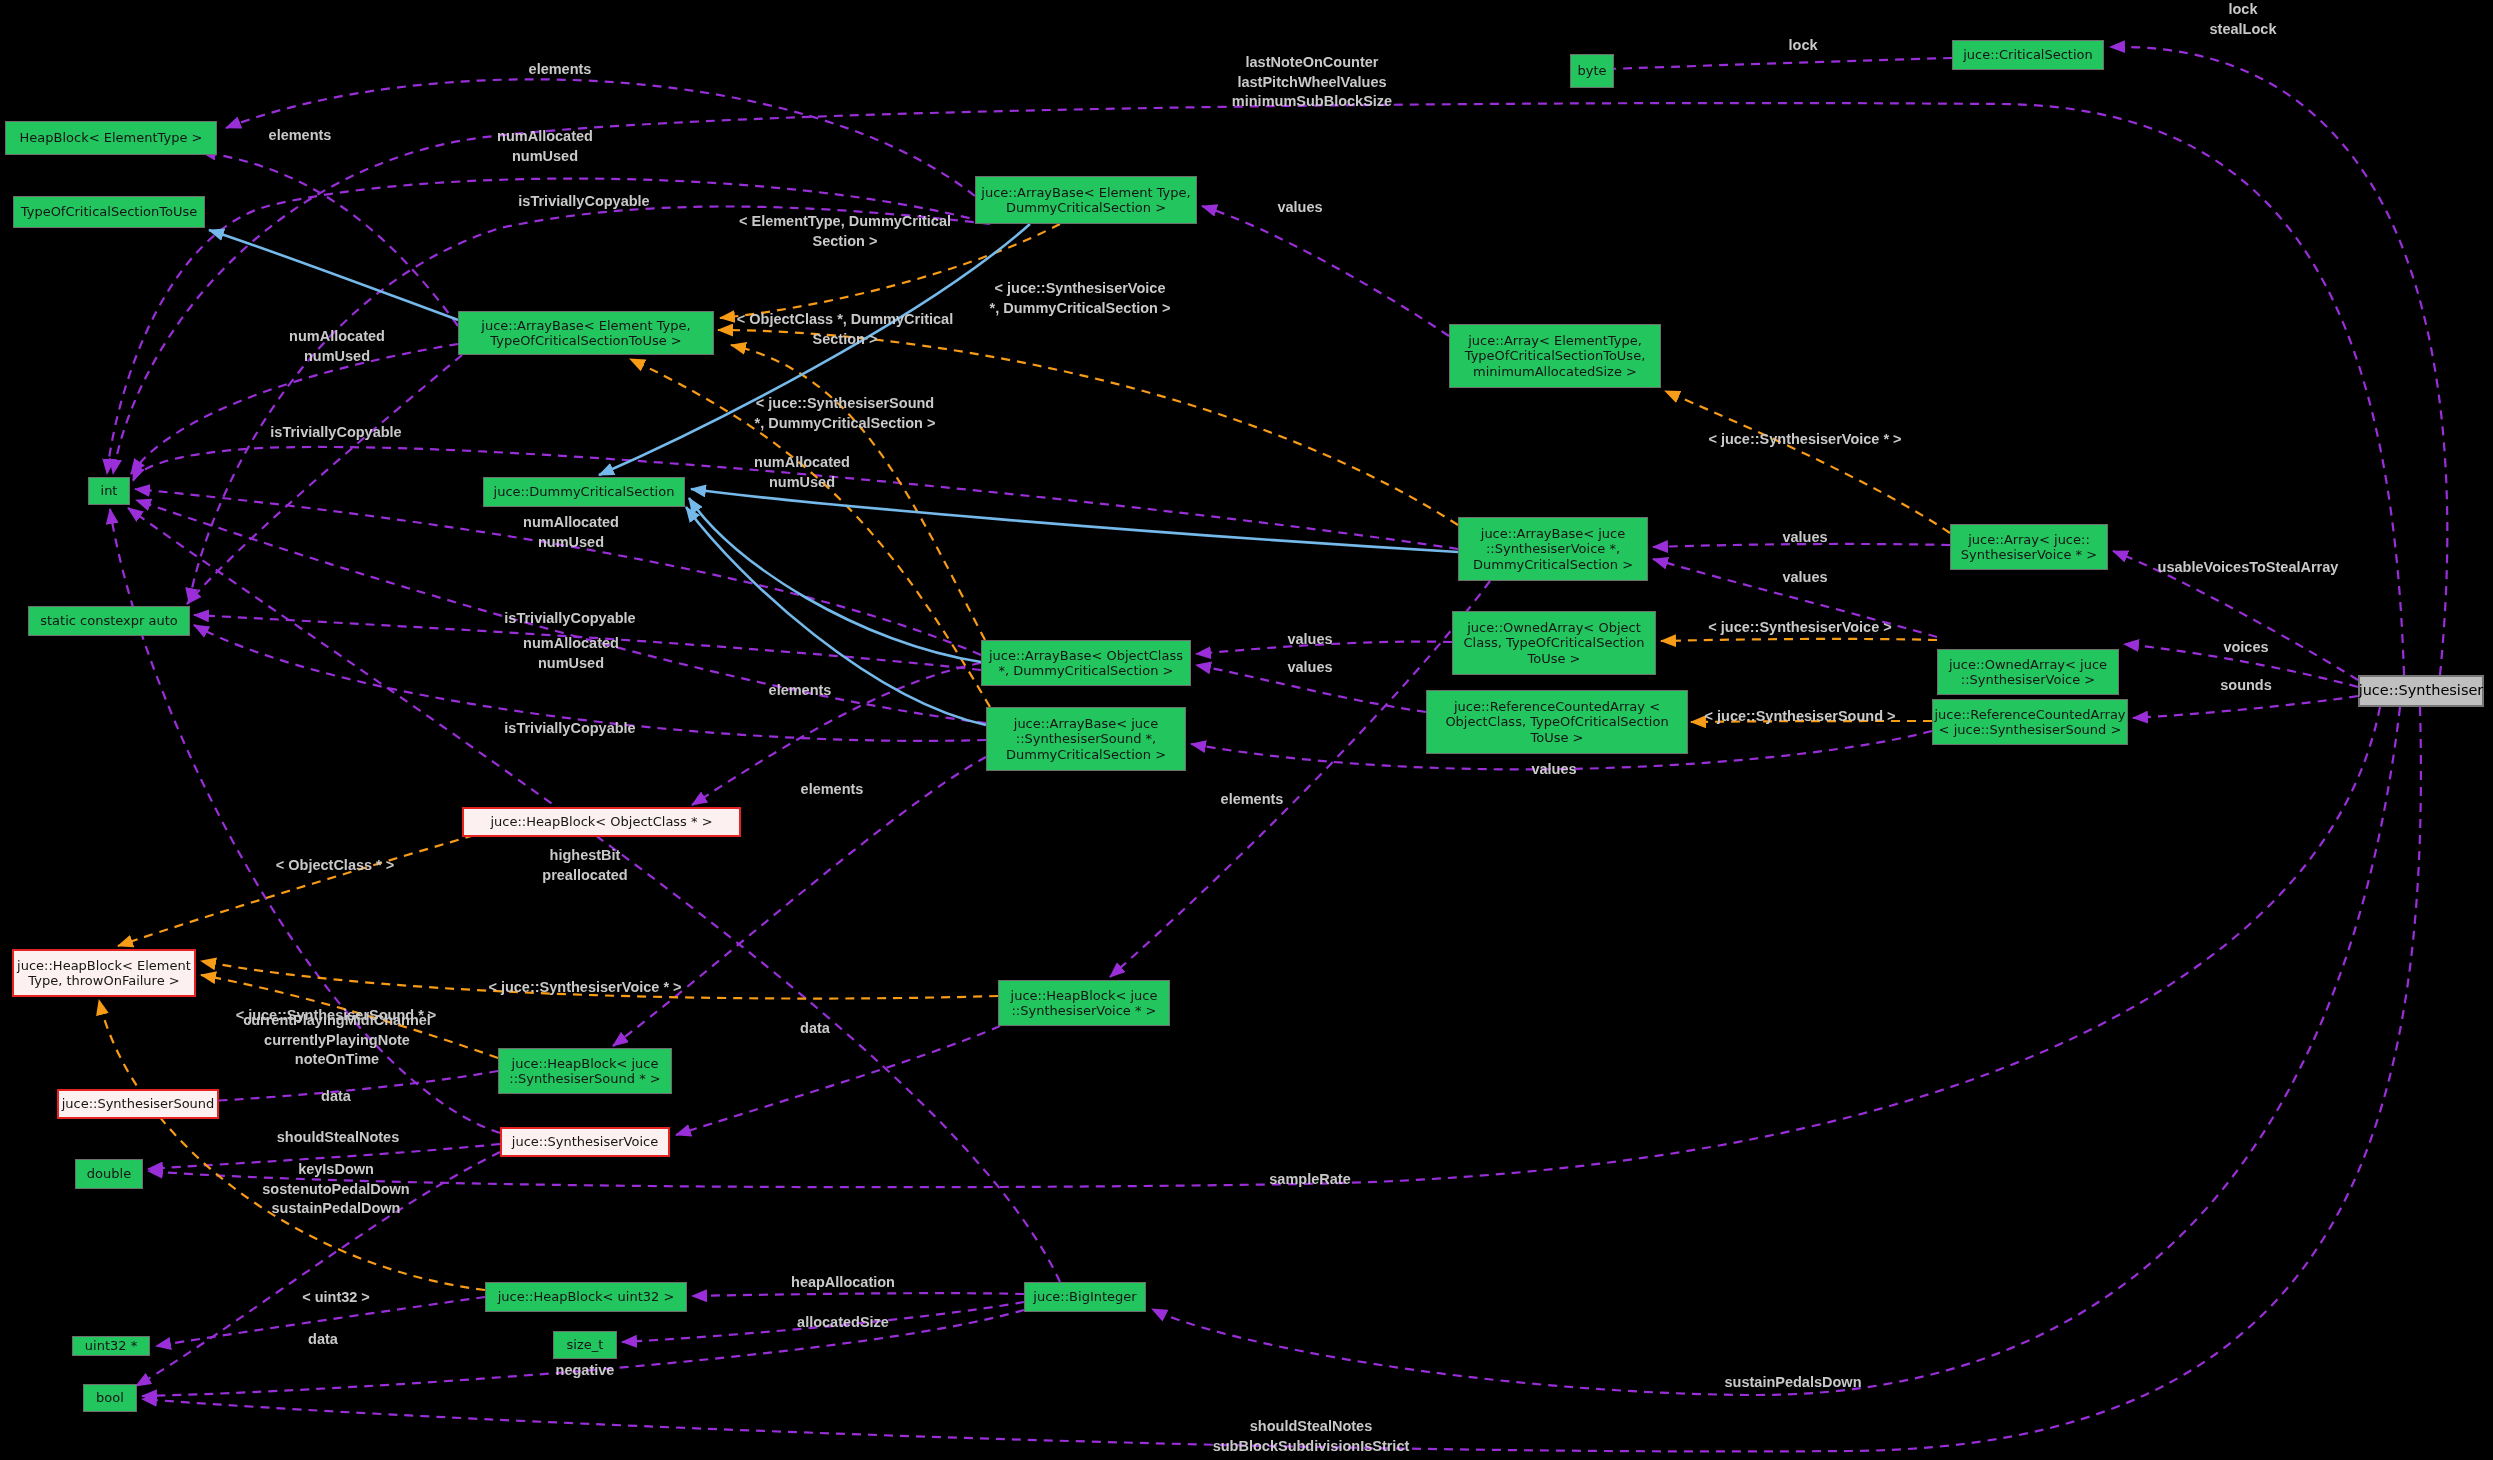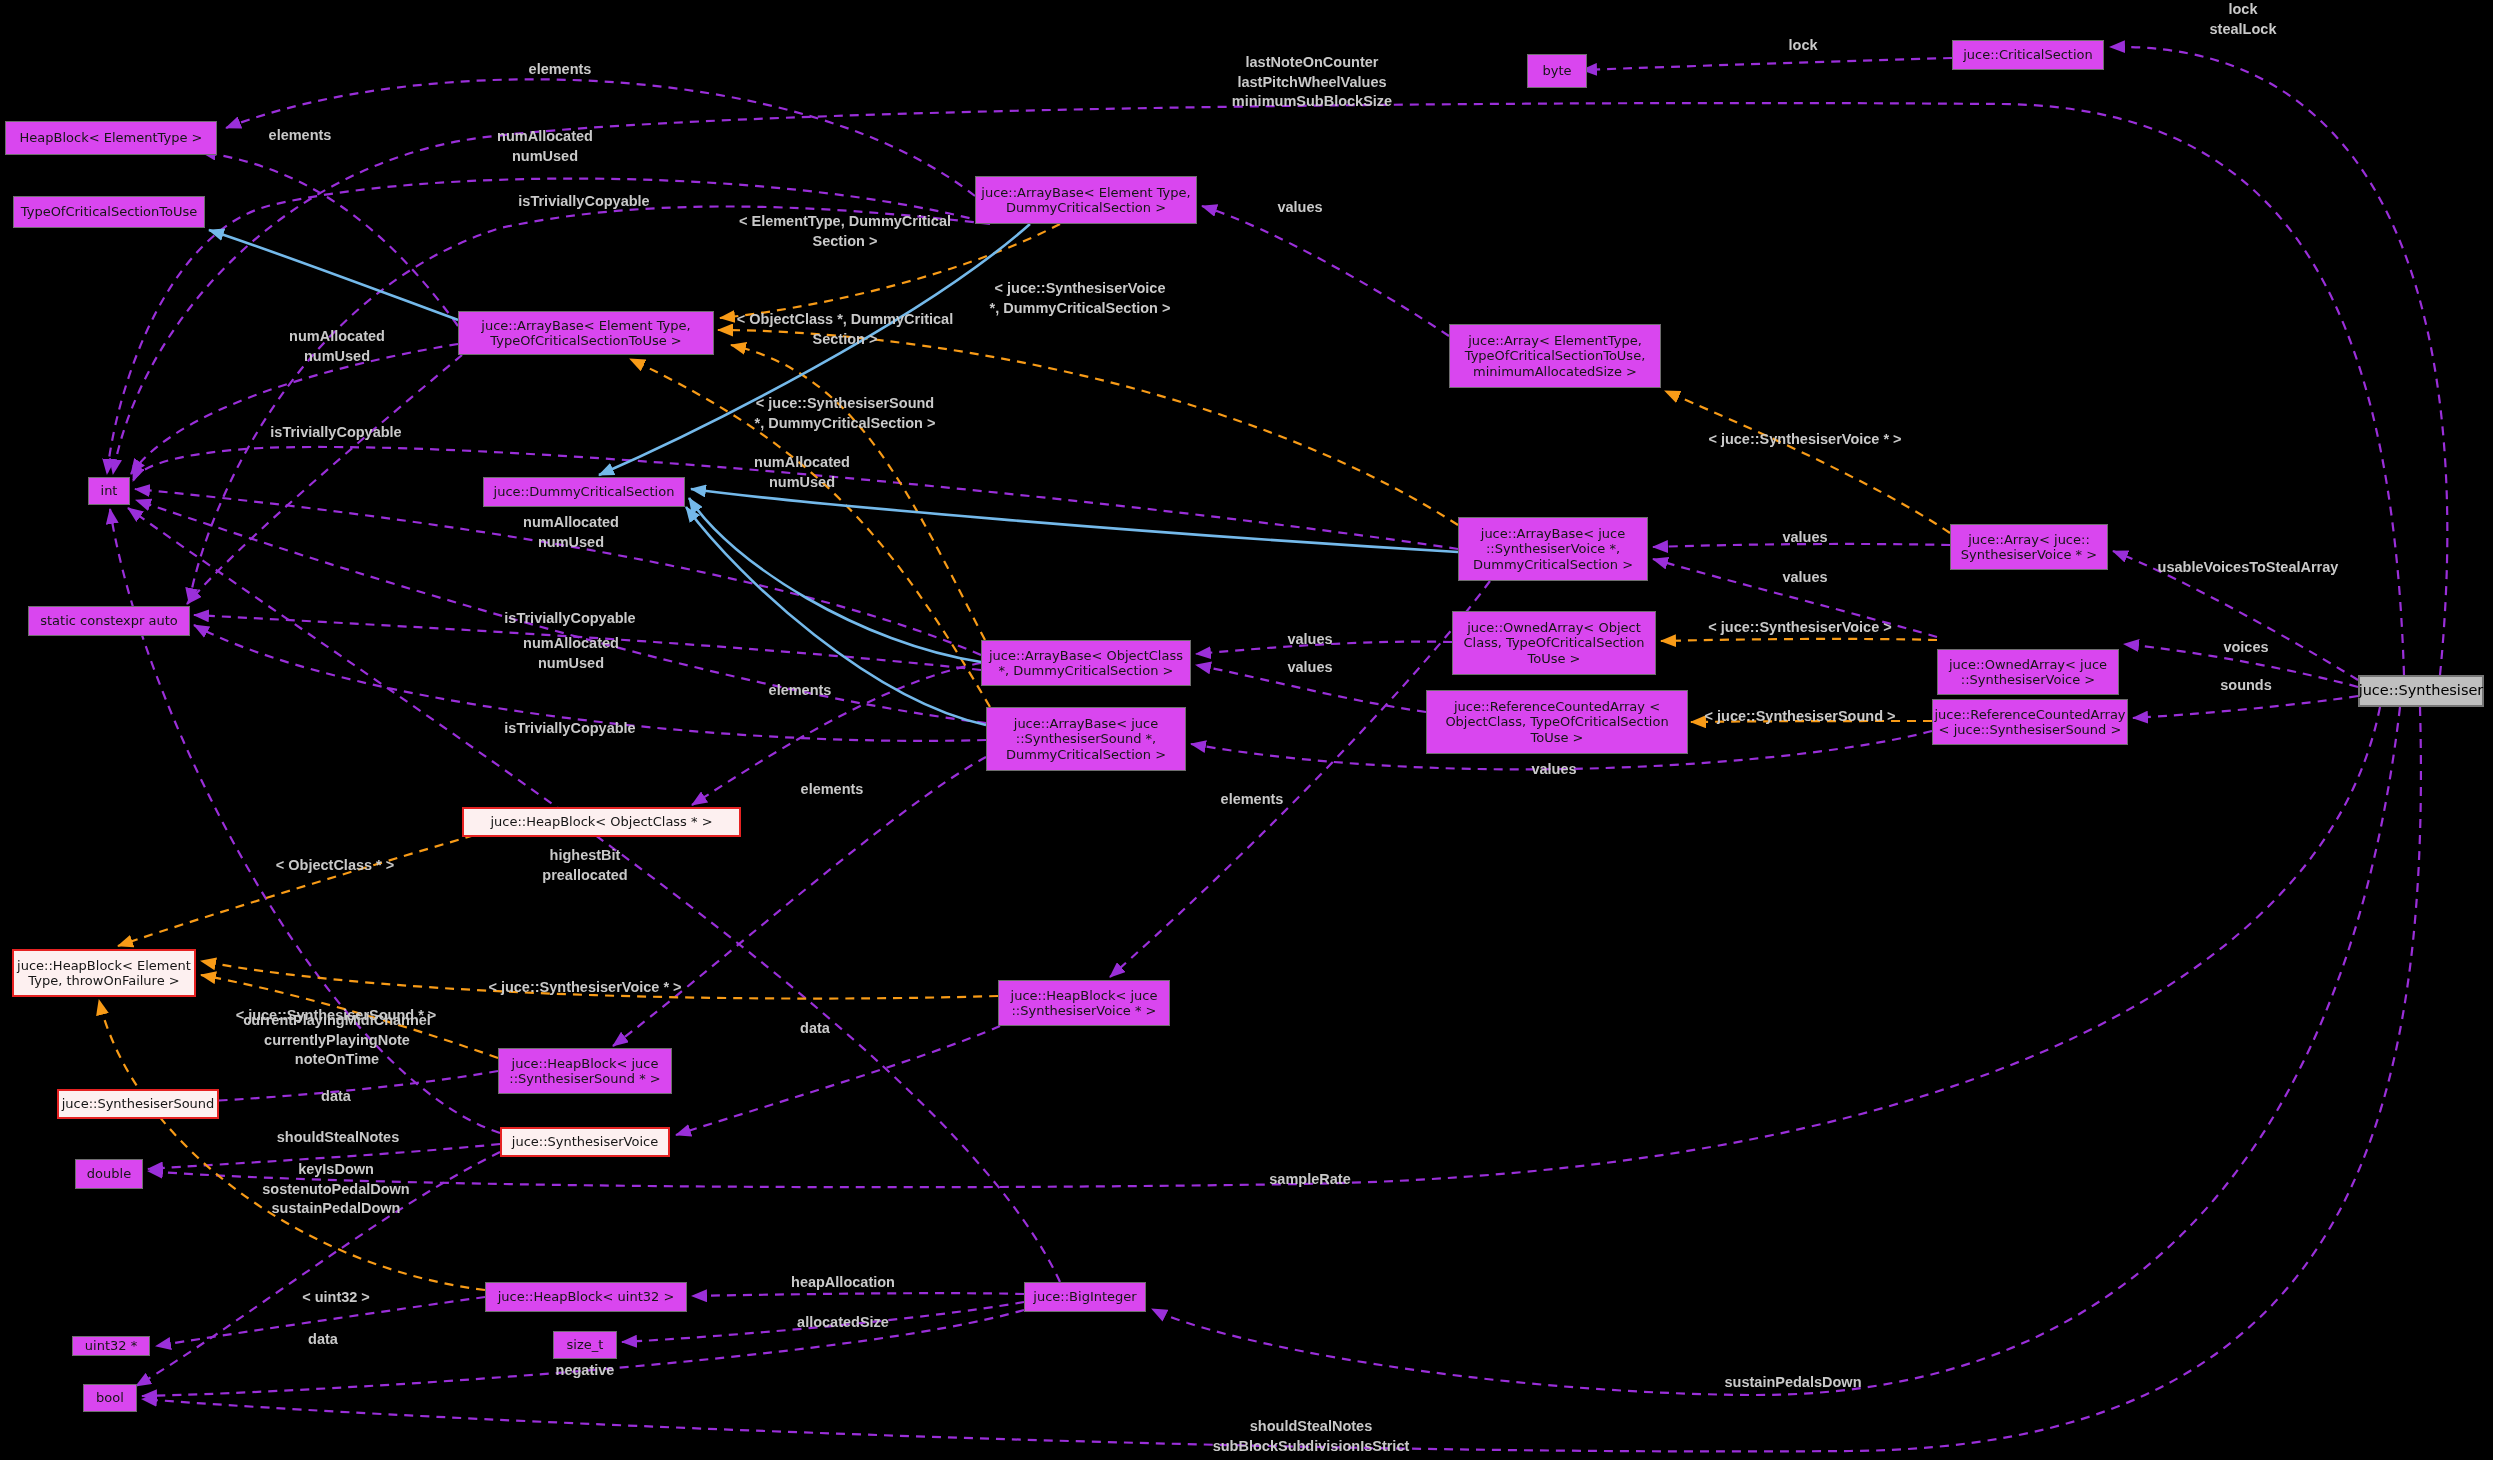--- a/index.html
+++ b/index.html
@@ -4,21 +4,21 @@
 <style>
   html,body{margin:0;padding:0;background:#000;}
   #canvas{position:relative;width:2493px;height:1460px;background:#000;overflow:hidden;
           font-family:"DejaVu Sans",sans-serif;}
   #edge-layer{position:absolute;left:0;top:0;width:2493px;height:1460px;}
   .edge{fill:none;stroke-width:2.2px;}
   .edge.member{stroke:#9a2fd9;stroke-dasharray:9 7;}
   .edge.template{stroke:#f89b17;stroke-dasharray:9 7;}
   .edge.inherit{stroke:#74b9ea;stroke-width:2.6px;}
   .node{position:absolute;display:flex;align-items:center;justify-content:center;
-        text-align:center;background:#d946ef;border:1.6px solid #6e6e6e;color:#161616;
+        text-align:center;background:#22c55e;border:1.6px solid #6e6e6e;color:#161616;
         font-size:13px;line-height:1.18;box-sizing:border-box;padding:1px 3px;z-index:3;}
   .node.red{border:2.2px solid #e62222;background:#fdf0f0;}
   .node.selected{background:#bfbfbf;border:2.6px solid #767676;font-size:14.5px;color:#000;}
   .elabel{position:absolute;transform:translate(-50%,-50%);color:#c9c9c9;
           font-family:"Liberation Sans","DejaVu Sans",sans-serif;
           font-size:14.5px;font-weight:700;white-space:pre-line;text-align:center;
           line-height:1.35;z-index:2;}
 </style>
 </head>
 <body>
@@ -93,21 +93,21 @@
     <path class="edge inherit" d="M458,320 C382,292 282,254 209,230" marker-end="url(#ab)"></path>
     <path class="edge inherit" d="M1030,224 C922,320 702,430 599,475" marker-end="url(#ab)"></path>
     <path class="edge inherit" d="M1458,552 C1152,534 802,504 691,489" marker-end="url(#ab)"></path>
     <path class="edge inherit" d="M981,662 C862,644 732,564 689,498" marker-end="url(#ab)"></path>
     <path class="edge inherit" d="M986,725 C872,700 742,582 686,507" marker-end="url(#ab)"></path>
   </svg>
 
   <div class="node" style="left:5px;top:121px;width:212px;height:34px;">HeapBlock&lt; ElementType &gt;</div>
   <div class="node" style="left:13px;top:196px;width:192px;height:32px;">TypeOfCriticalSectionToUse</div>
   <div class="node" style="left:975px;top:176px;width:222px;height:48px;">juce::ArrayBase&lt; Element Type, DummyCriticalSection &gt;</div>
-  <div class="node" style="left:1527px;top:54px;width:60px;height:34px;">byte</div>
+  <div class="node" style="left:1570px;top:54px;width:44px;height:34px;">byte</div>
   <div class="node" style="left:1952px;top:40px;width:152px;height:30px;">juce::CriticalSection</div>
   <div class="node" style="left:458px;top:311px;width:256px;height:44px;">juce::ArrayBase&lt; Element Type, TypeOfCriticalSectionToUse &gt;</div>
   <div class="node" style="left:1449px;top:324px;width:212px;height:64px;">juce::Array&lt; ElementType, TypeOfCriticalSectionToUse, minimumAllocatedSize &gt;</div>
   <div class="node" style="left:88px;top:477px;width:42px;height:28px;">int</div>
   <div class="node" style="left:483px;top:477px;width:202px;height:30px;">juce::DummyCriticalSection</div>
   <div class="node" style="left:28px;top:606px;width:162px;height:30px;">static constexpr auto</div>
   <div class="node" style="left:1458px;top:517px;width:190px;height:64px;">juce::ArrayBase&lt; juce ::SynthesiserVoice *, DummyCriticalSection &gt;</div>
   <div class="node" style="left:1950px;top:524px;width:158px;height:46px;">juce::Array&lt; juce:: SynthesiserVoice * &gt;</div>
   <div class="node" style="left:1452px;top:611px;width:204px;height:64px;">juce::OwnedArray&lt; Object Class, TypeOfCriticalSection ToUse &gt;</div>
   <div class="node" style="left:1937px;top:619px;width:182px;height:46px;margin-top:30px;">juce::OwnedArray&lt; juce ::SynthesiserVoice &gt;</div>

